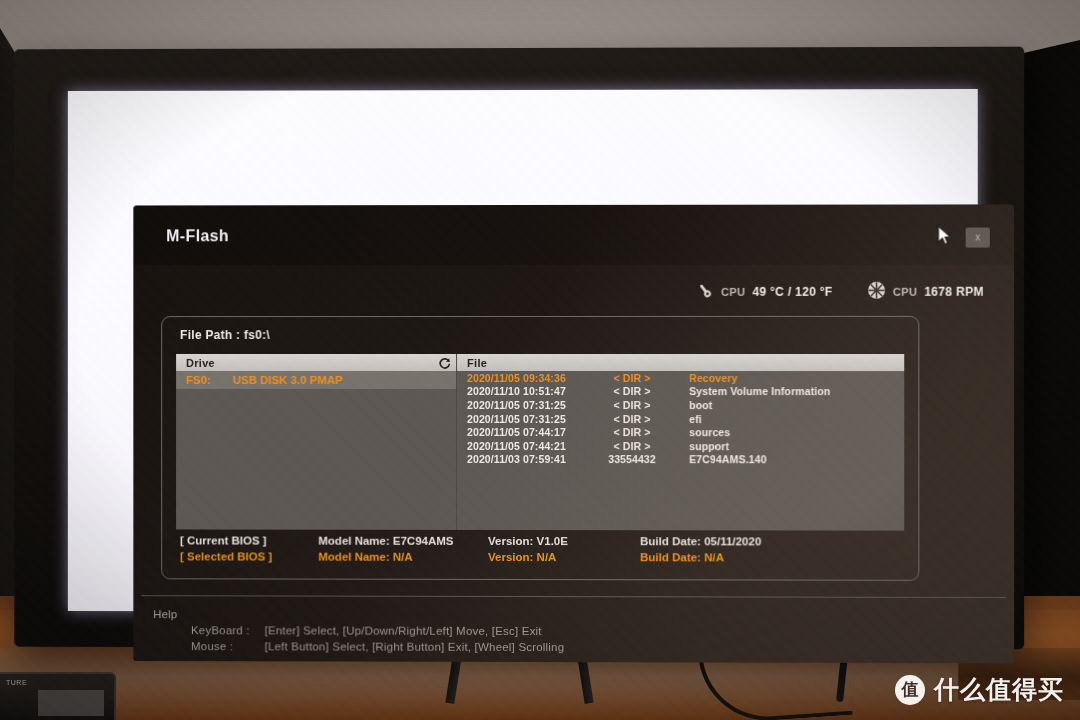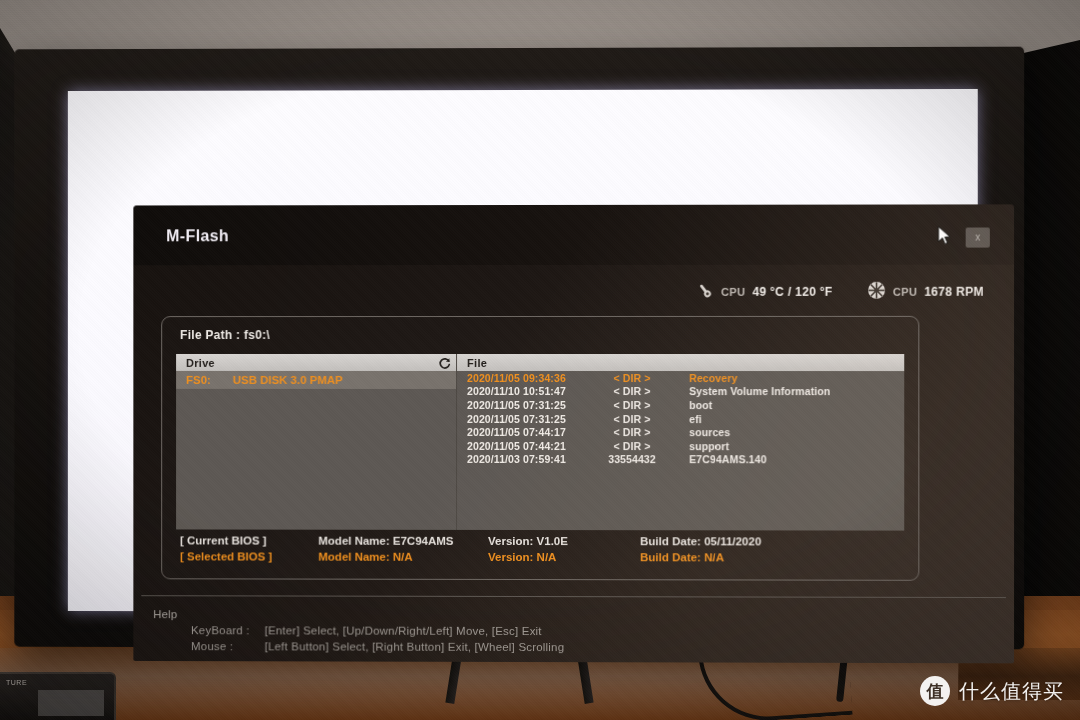--- a/index.html
+++ b/index.html
@@ -382,22 +382,22 @@
     color: #3b2f26;
     font-size: 17px;
     font-weight: bold;
     display: flex;
     align-items: center;
     justify-content: center;
     font-family: "DejaVu Sans", sans-serif;
   }
   .wm-text {
     color: #ffffff;
-    font-size: 20px;
-    font-weight: normal;
+    font-size: 25px;
+    font-weight: bold;
     letter-spacing: 1px;
     font-family: "DejaVu Sans", sans-serif;
     text-shadow: 0 1px 3px rgba(0,0,0,.35);
   }
 </style>
 </head>
 <body>
 
 <div id="scene">
 

